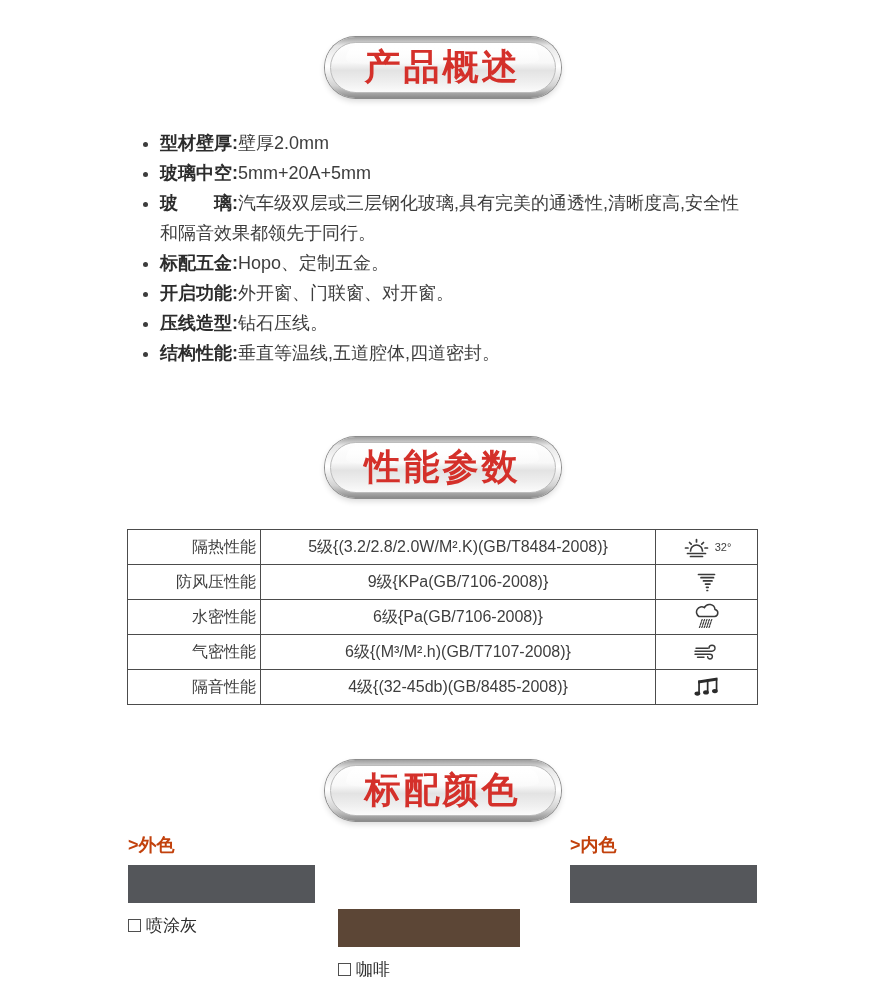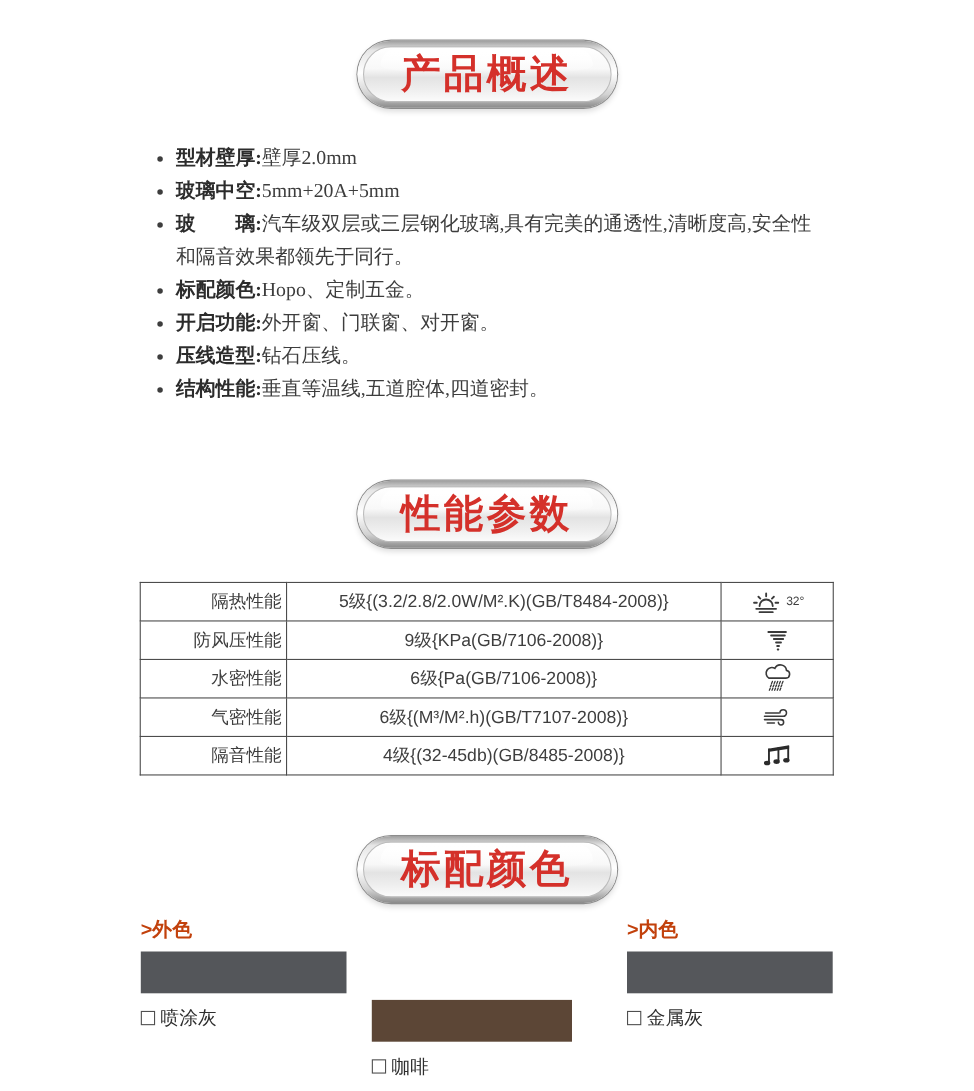--- a/index.html
+++ b/index.html
@@ -24,21 +24,21 @@
     pointer-events:none;
   }
   .pill-text { position:relative; z-index:2; font-size:36px; font-weight:bold; color:#d4302a; letter-spacing:3px; }
 
   .pill-overview { margin-top:37px; }
   .pill-performance { margin-top:69px; }
   .pill-colors { margin-top:55px; }
 
   
   .bullets {
-    list-style:disc; margin:30px 0 0 132px; padding-left:28px; width:610px;font-family:Liberation Serif, serif;
+    list-style:disc; margin:30px 0 0 132px; padding-left:28px; width:610px;
   }
   .bullets li { font-size:18px; line-height:30px; color:#3d3d3d; }
   .bullets .bl { font-weight:bold; color:#2c2c2c; }
 
   
   .perf-table { width:630px; margin:31px auto 0; border-collapse:collapse; table-layout:fixed; }
   .perf-table td {
     border:1px solid #4c4c4c; height:35px; font-size:16px; color:#3e3e3e;
     text-align:center; vertical-align:middle; padding:1px 4px;
   }
@@ -74,21 +74,21 @@
   <div class="pill pill-overview">
     <div class="pill-inner">
       <span class="pill-text">产品概述</span>
     </div>
   </div>
 
   <ul class="bullets">
     <li><span class="bl">型材壁厚:</span><span class="bv">壁厚2.0mm</span></li>
     <li><span class="bl">玻璃中空:</span><span class="bv">5mm+20A+5mm</span></li>
     <li><span class="bl">玻　　璃:</span><span class="bv">汽车级双层或三层钢化玻璃,具有完美的通透性,清晰度高,安全性和隔音效果都领先于同行。</span></li>
-    <li><span class="bl">标配颜色:</span><span class="bv">Hopo、定制五金。</span></li>
+    <li><span class="bl">标配五金:</span><span class="bv">Hopo、定制五金。</span></li>
     <li><span class="bl">开启功能:</span><span class="bv">外开窗、门联窗、对开窗。</span></li>
     <li><span class="bl">压线造型:</span><span class="bv">钻石压线。</span></li>
     <li><span class="bl">结构性能:</span><span class="bv">垂直等温线,五道腔体,四道密封。</span></li>
   </ul>
 
   <div class="pill pill-performance">
     <div class="pill-inner">
       <span class="pill-text">性能参数</span>
     </div>
   </div>
@@ -193,21 +193,17 @@
       </div>
       <div class="swatch-col-2">
         <div class="swatch" style="background-color: rgb(92, 70, 54);"></div>
         <div class="swatch-label">
           <span class="cbx"></span>
           <span>咖啡</span>
         </div>
       </div>
       <div class="swatch-col-3">
         <div class="swatch" style="background-color: rgb(85, 87, 91);"></div>
-        <div class="swatch-label">
-          <span class="cbx"></span>
-          <span>金属灰</span>
-        </div>
       </div>
     </div>
   </div>
 
 </div>
 
 </body></html>

